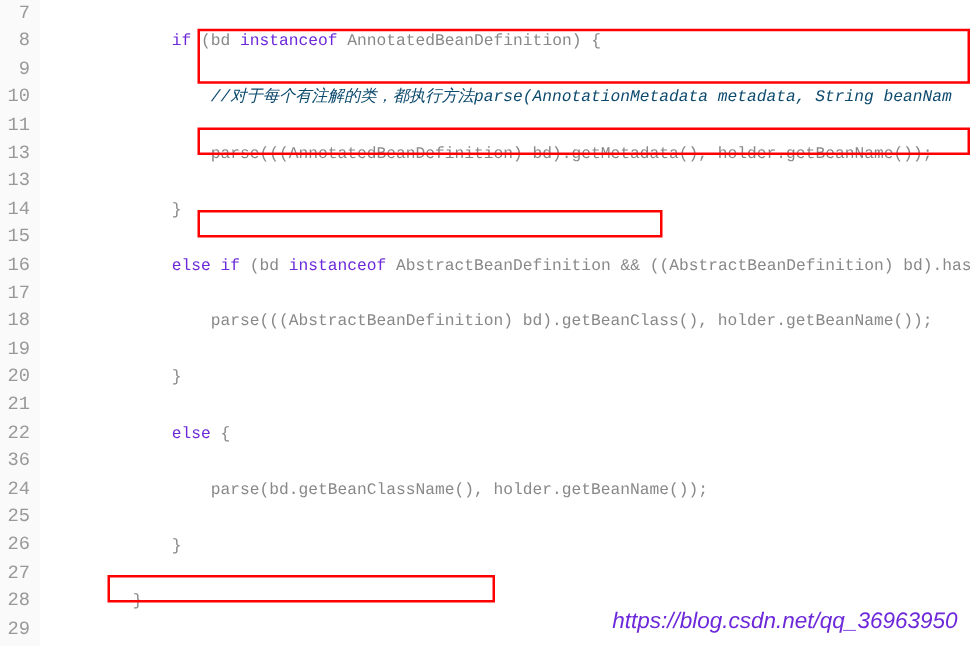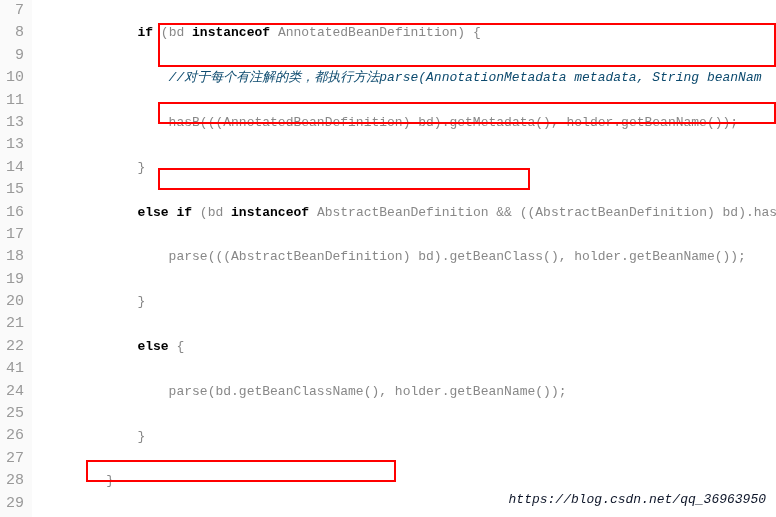--- a/index.html
+++ b/index.html
@@ -26,30 +26,30 @@
 }
 .code {
   flex: 1;
   padding-left: 4px;
   line-height: 22.4px;
   white-space: pre;
   color: #888;
   position: relative;
 }
 .line { height: 22.4px; }
-.kw { color: #000000; font-weight: bold; }
+.kw { color: #6d28d9; font-weight: normal; }
 .cmt { color: #0c4a6e; font-style: italic; }
 .watermark {
   position: absolute;
   bottom: 10px;
   right: 10px;
-  color: #0f172a;
-  font-size: 13px;
+  color: #6d28d9;
+  font-size: 18px;
   font-style: italic;
-  font-family: Liberation Mono, monospace;
+  font-family: Liberation Sans, sans-serif;
 }
 .redbox {
   position: absolute;
   border: 2px solid #f00;
   background: transparent;
   pointer-events: none;
 }
 </style>
 </head>
 <body>
@@ -64,33 +64,33 @@
   <div class="line">13</div>
   <div class="line">14</div>
   <div class="line">15</div>
   <div class="line">16</div>
   <div class="line">17</div>
   <div class="line">18</div>
   <div class="line">19</div>
   <div class="line">20</div>
   <div class="line">21</div>
   <div class="line">22</div>
-  <div class="line">41</div>
+  <div class="line">36</div>
   <div class="line">24</div>
   <div class="line">25</div>
   <div class="line">26</div>
   <div class="line">27</div>
   <div class="line">28</div>
   <div class="line">29</div>
 </div>
 
 <div class="code">
 <div class="line"><span class="kw">             if </span><span>(bd </span><span class="kw">instanceof </span><span>AnnotatedBeanDefinition) {</span></div>
 <div class="line"><span class="cmt">                 //对于每个有注解的类，都执行方法parse(AnnotationMetadata metadata, String beanNam</span></div>
-<div class="line"><span>                 hasB(((AnnotatedBeanDefinition) bd).getMetadata(), holder.getBeanName());</span></div>
+<div class="line"><span>                 parse(((AnnotatedBeanDefinition) bd).getMetadata(), holder.getBeanName());</span></div>
 <div class="line"><span>             }</span></div>
 <div class="line"><span class="kw">             else if </span><span>(bd </span><span class="kw">instanceof </span><span>AbstractBeanDefinition &amp;&amp; ((AbstractBeanDefinition) bd).hasB</span></div>
 <div class="line"><span>                 parse(((AbstractBeanDefinition) bd).getBeanClass(), holder.getBeanName());</span></div>
 <div class="line"><span>             }</span></div>
 <div class="line"><span class="kw">             else </span><span>{</span></div>
 <div class="line"><span>                 parse(bd.getBeanClassName(), holder.getBeanName());</span></div>
 <div class="line"><span>             }</span></div>
 <div class="line"><span>         }</span></div>
 <div class="line"></div>
 

